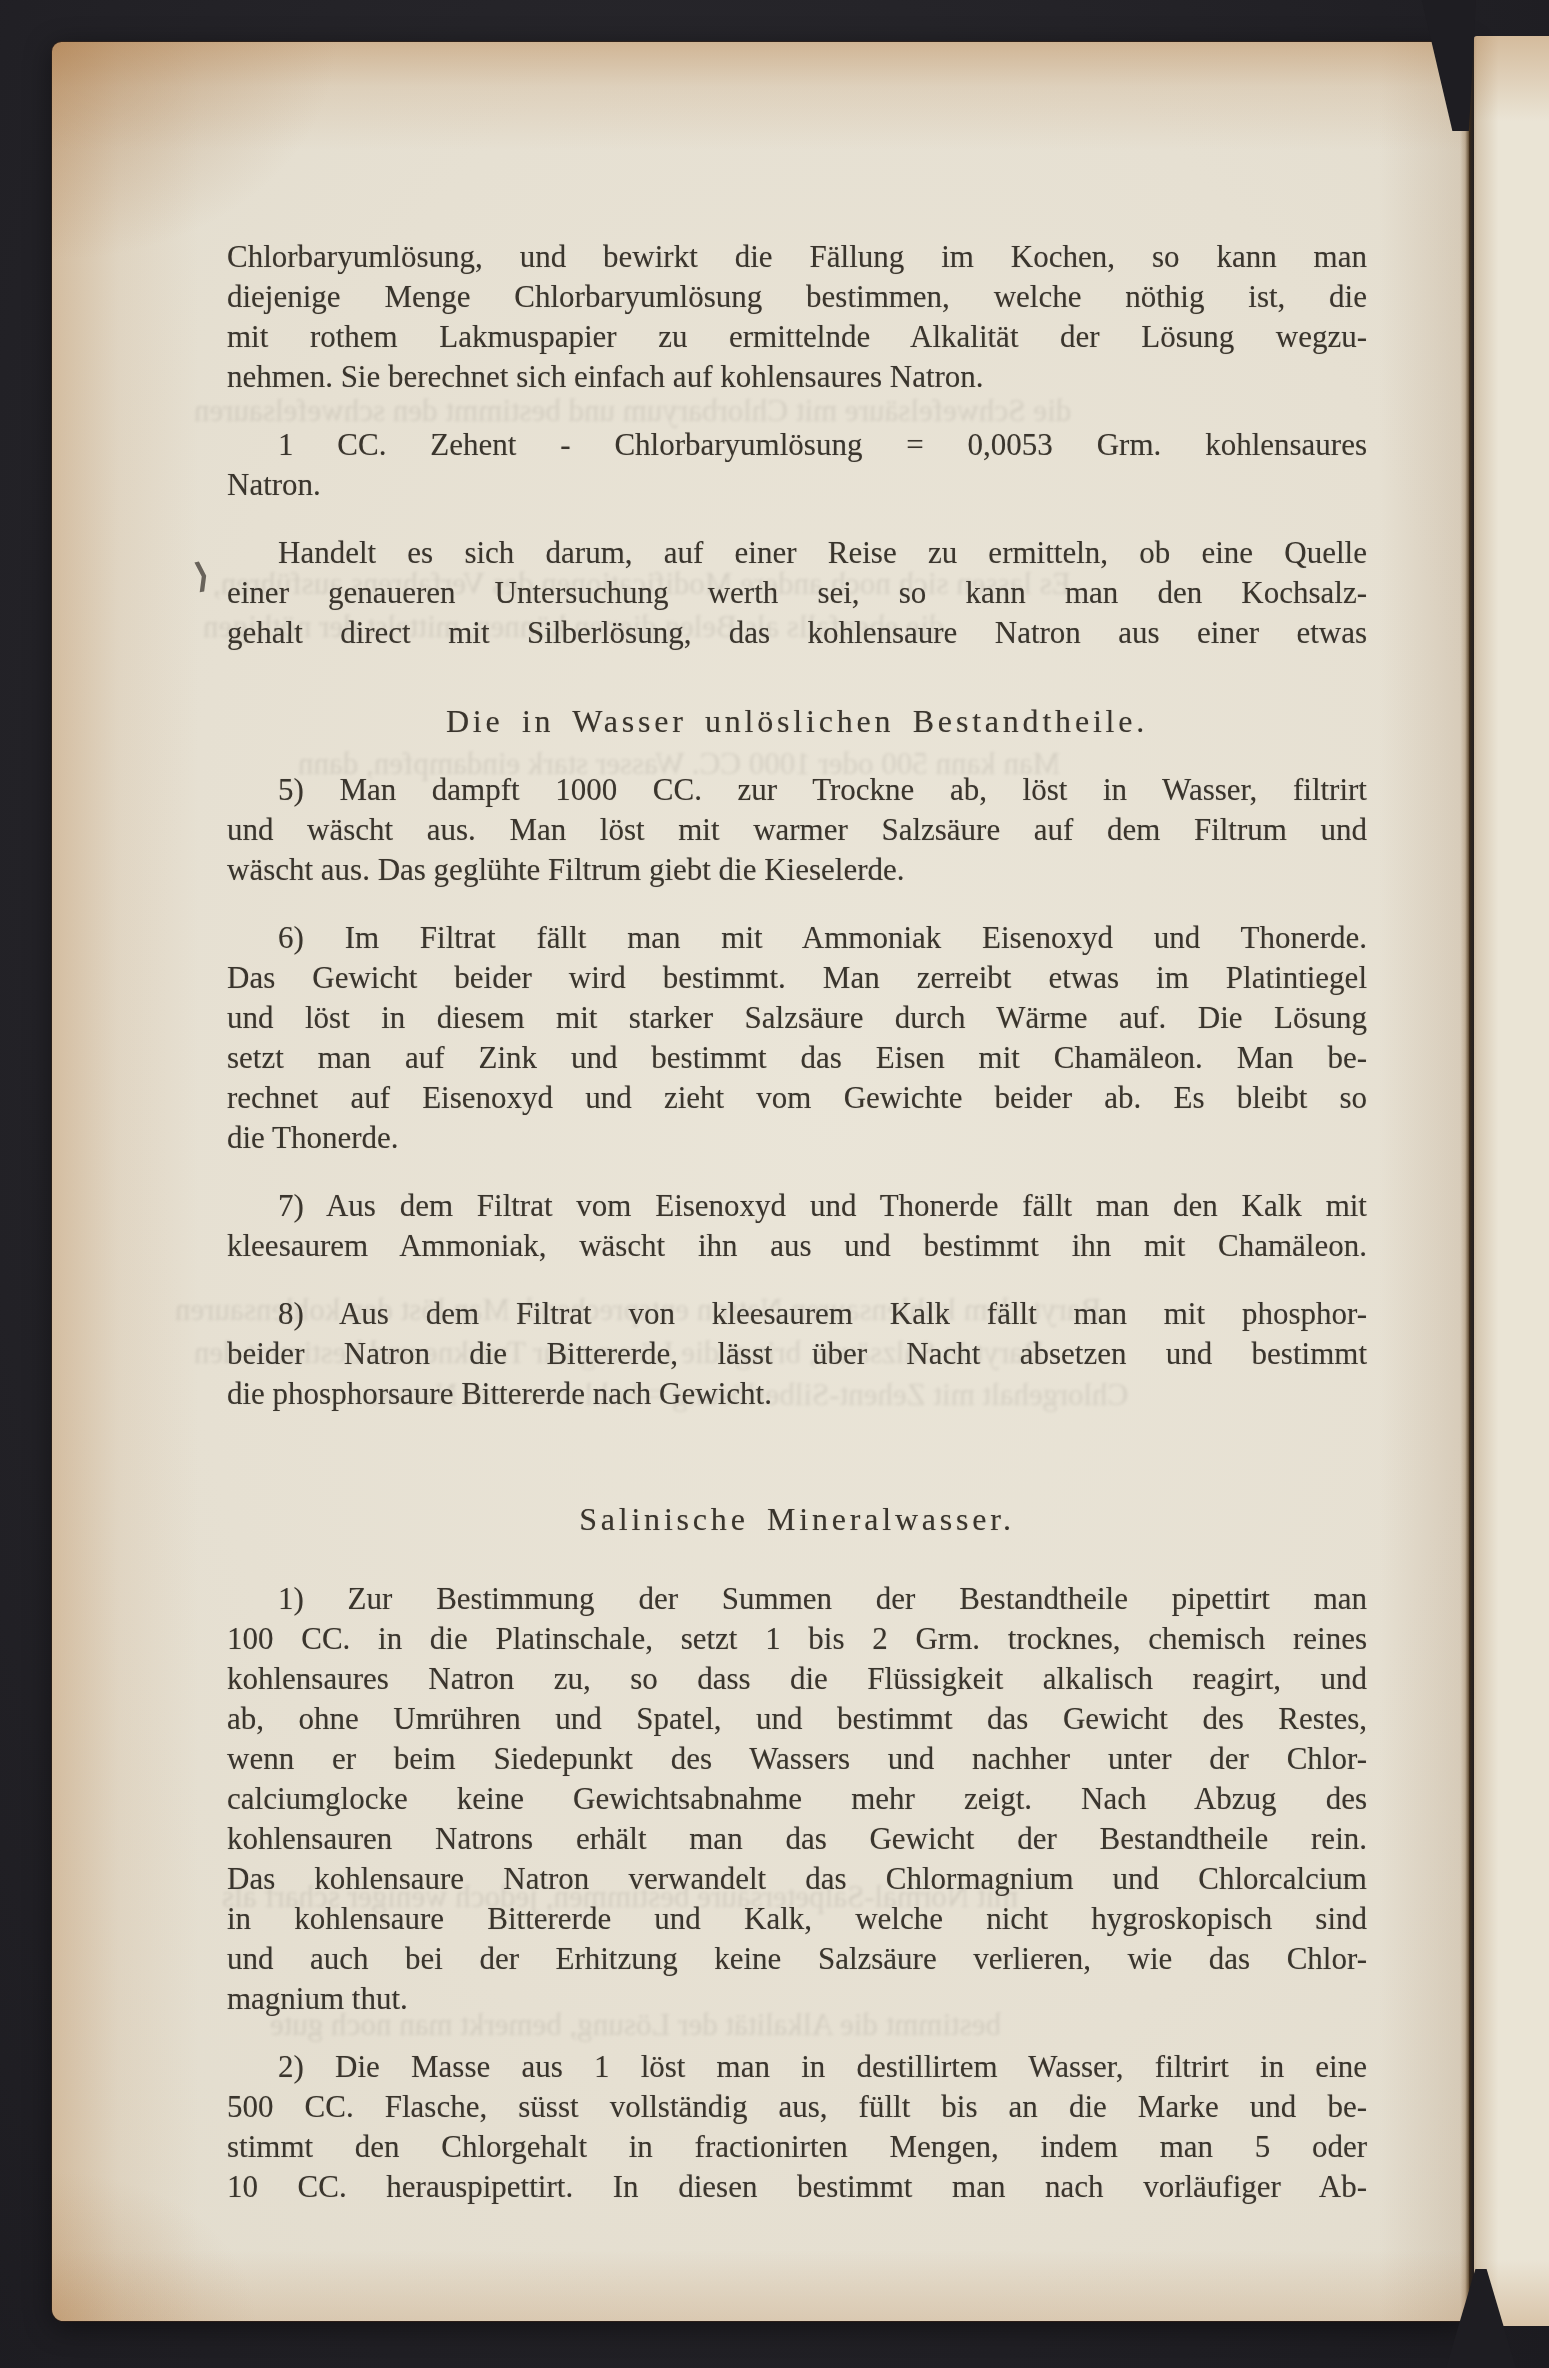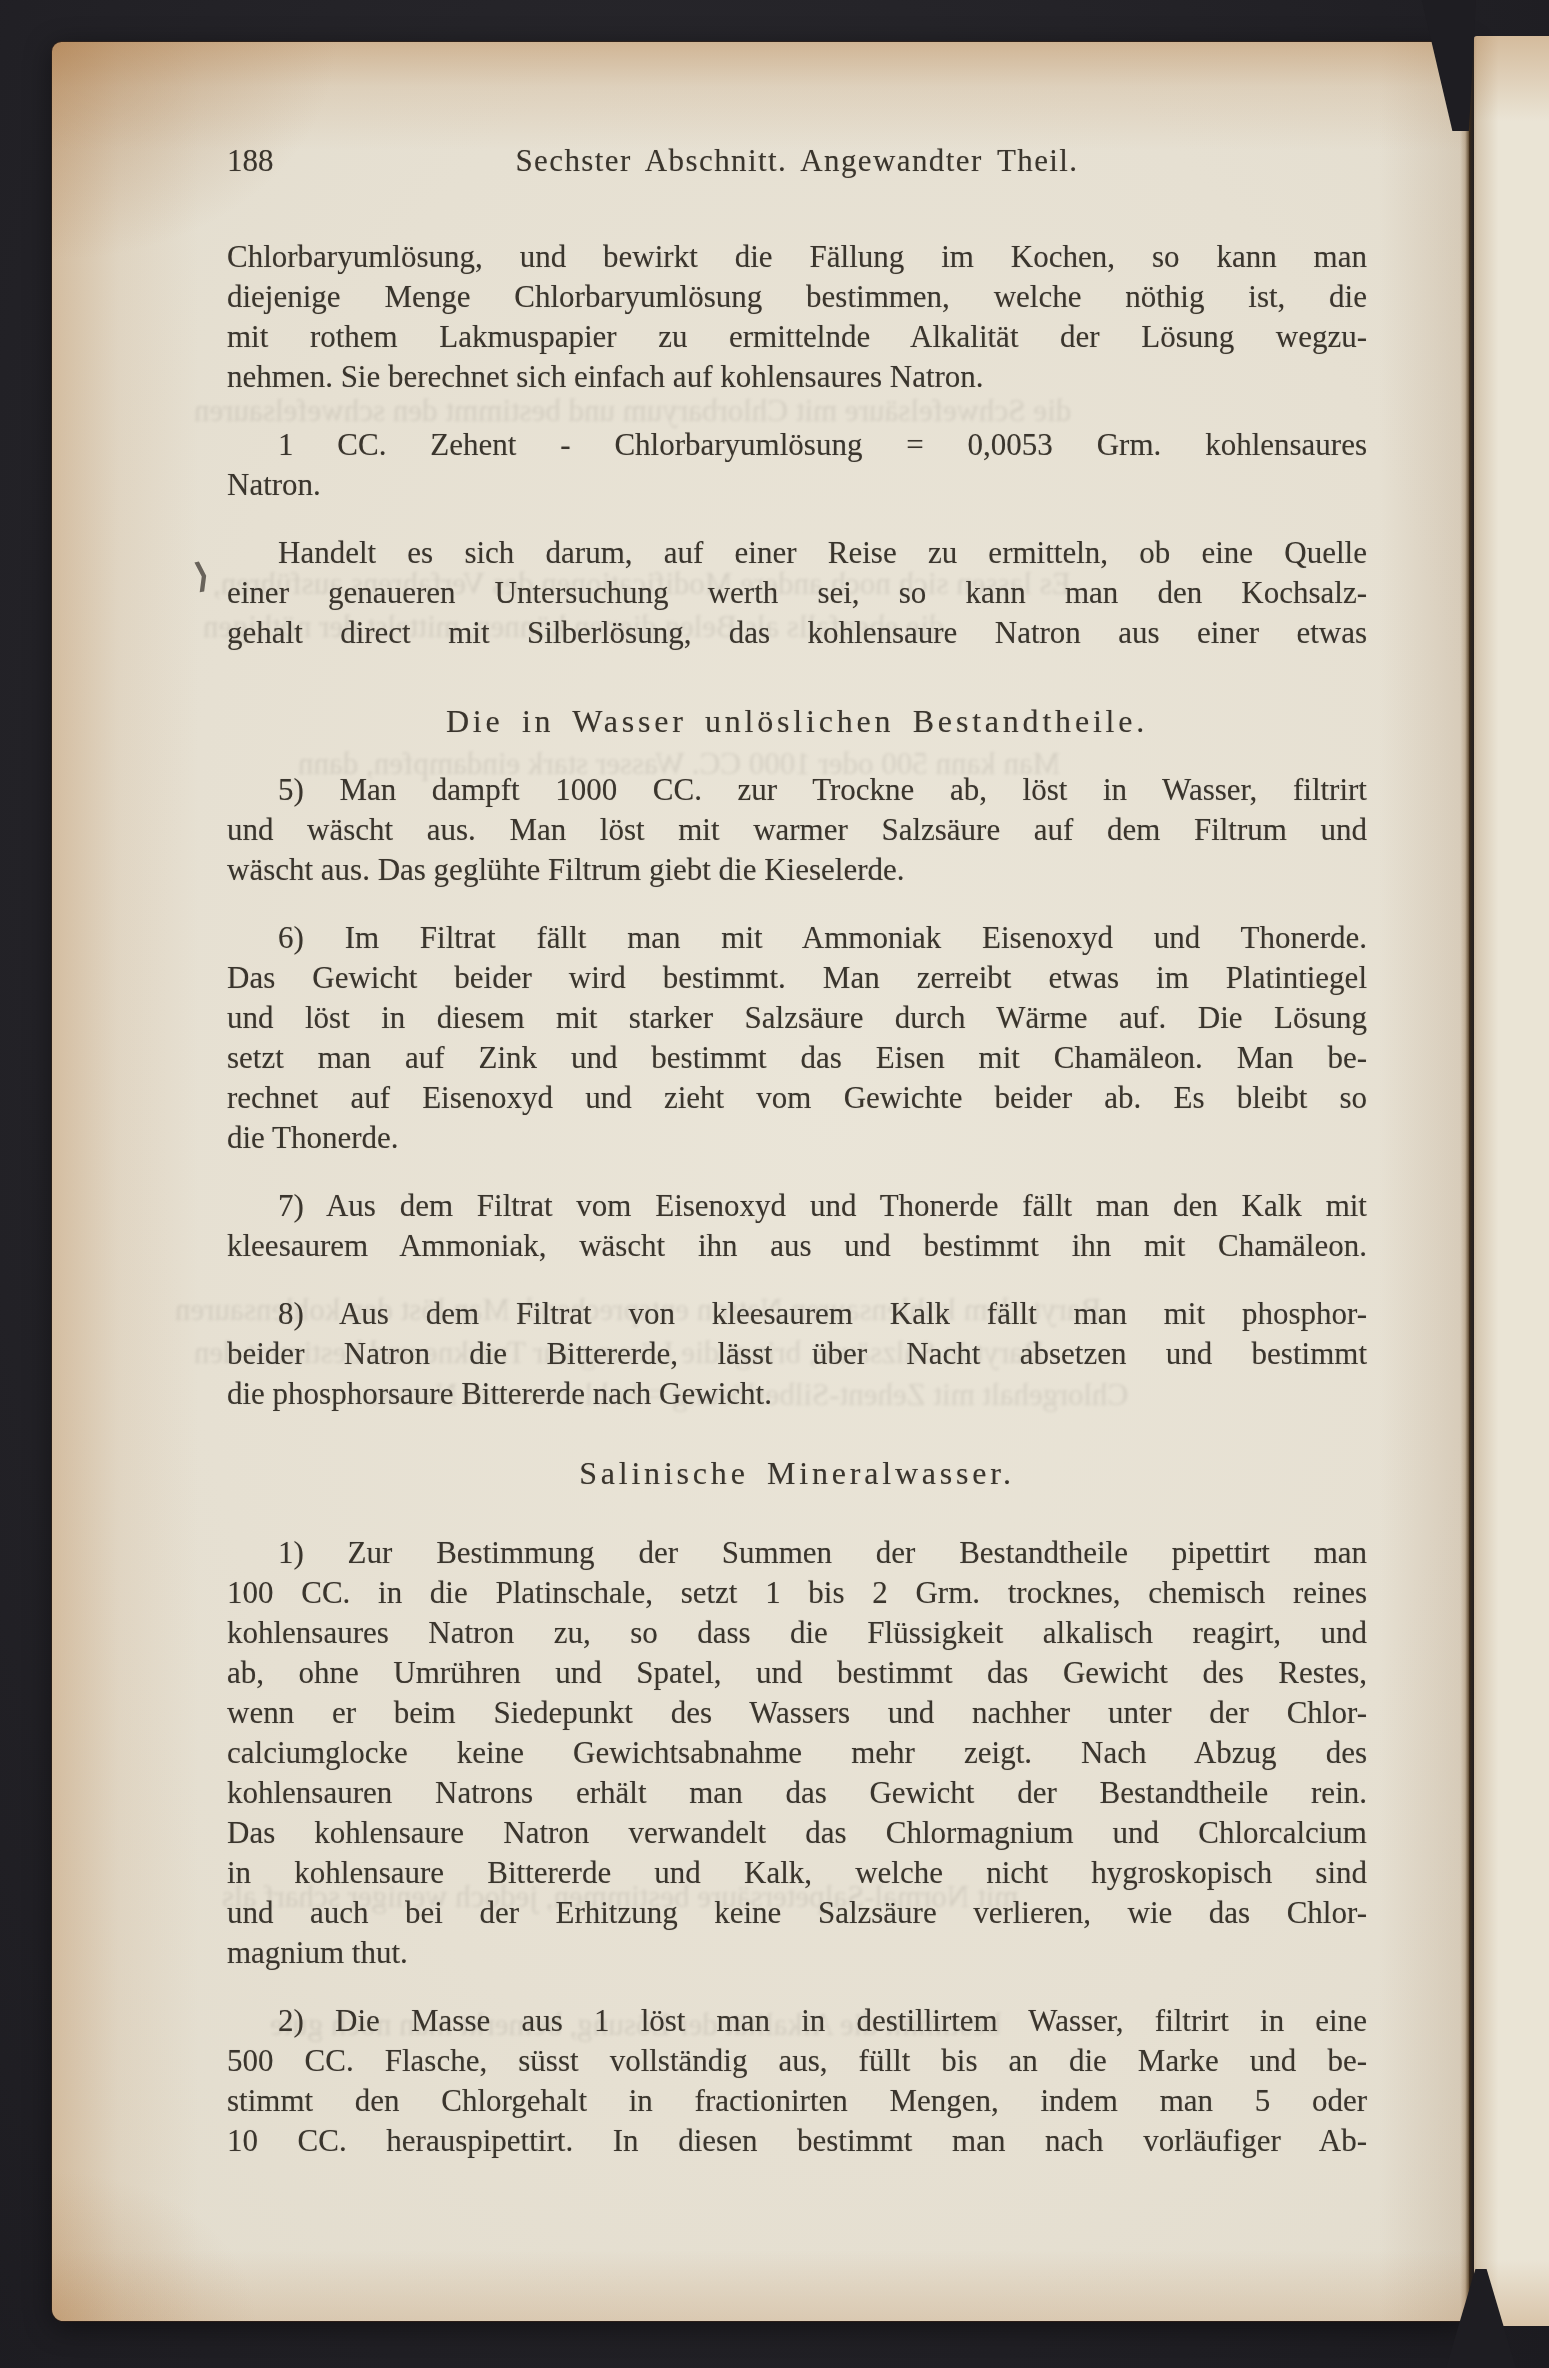--- a/index.html
+++ b/index.html
@@ -43,21 +43,21 @@
     text-shadow:0 0 0.9px rgba(58,53,45,.35);
   }
   .line.just{text-align-last:justify;}
   .line.ind{padding-left:51px;margin-top:28px;}
   .heading{
     height:42px;line-height:42px;font-size:32px;text-align:center;
     letter-spacing:3.8px;word-spacing:6.6px;
     text-shadow:0 0 0.9px rgba(58,53,45,.35);
   }
   .heading.h1{margin:47px 0 20px;}
-  .heading.h2{margin:38px 0 39px;}
+  .heading.h2{margin:84px 0 39px;}
   
   .ghost{
     position:absolute;white-space:nowrap;font-size:31px;color:#57514a;
     opacity:.13;filter:blur(1.5px);
     transform:scaleX(-1);
   }
   .blemish{
     position:absolute;left:142px;top:513px;font-size:34px;color:#46413a;
     opacity:.78;transform:rotate(-10deg);font-weight:bold;
   }
@@ -88,24 +88,20 @@
     clip-path:polygon(42% 0,58% 0,100% 100%,0 100%);
   }
 </style>
 </head>
 <body>
 
 <div class="stage">
 
   <div class="page">
 
-    <div class="runhead">
-      <span class="pgnum">188</span>
-      <span class="rh">Sechster Abschnitt. Angewandter Theil.</span>
-    </div>
 
     <div id="ghosts">
         <div class="ghost" style="top: 351px; left: 142px;">die Schwefelsäure mit Chlorbaryum und bestimmt den schwefelsauren</div>
         <div class="ghost" style="top: 524px; left: 161px;">Es lassen sich noch andere Modificationen des Verfahrens ausführen,</div>
         <div class="ghost" style="top: 567px; left: 151px;">die ebenfalls als Beleg dienen können, mittelst der nöthigen</div>
         <div class="ghost" style="top: 704px; left: 246px;">Man kann 500 oder 1000 CC. Wasser stark eindampfen, dann</div>
         <div class="ghost" style="top: 1250px; left: 123px;">Baryt, dem kohlensauren Natron entsprechend. Man löst den kohlensauren</div>
         <div class="ghost" style="top: 1293px; left: 142px;">Baryt in Salzsäure, bringt die Lösung zur Trockne und bestimmt den</div>
         <div class="ghost" style="top: 1335px; left: 312px;">Chlorgehalt mit Zehent-Silberlösung = kohlensaurem Natron.</div>
         <div class="ghost" style="top: 1837px; left: 170px;">mit Normal-Salpetersäure bestimmen, jedoch weniger scharf als</div>

